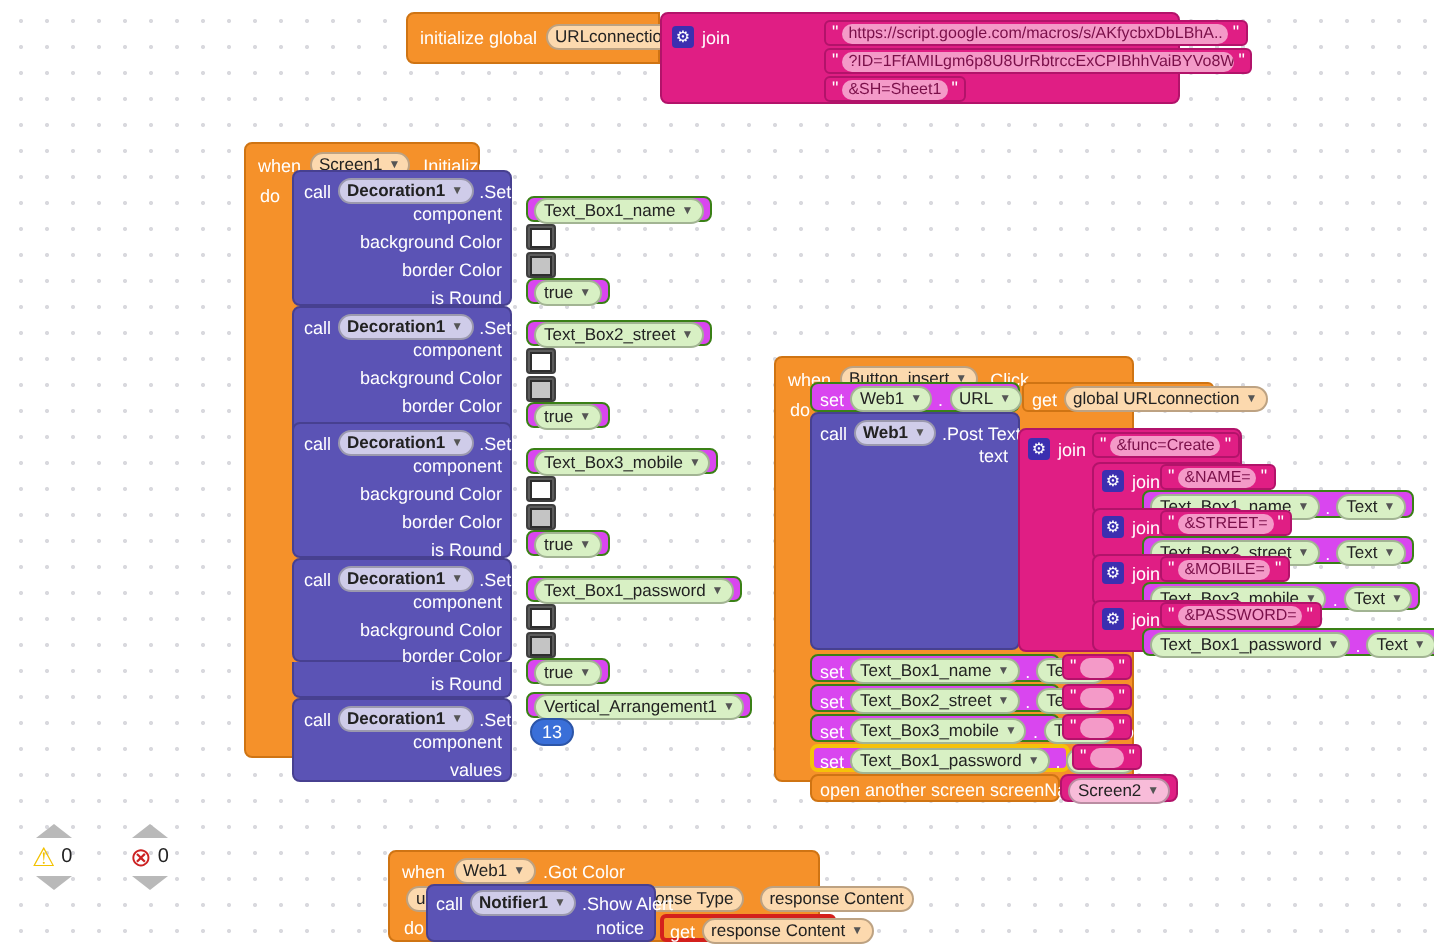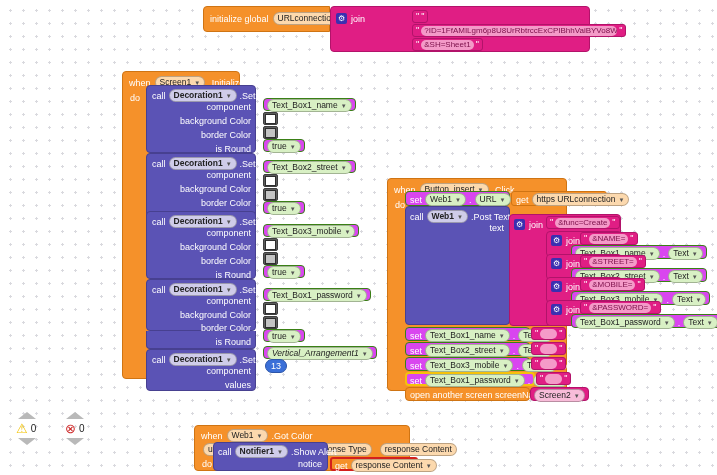--- a/index.html
+++ b/index.html
@@ -100,20 +100,21 @@
     </div>
   </div>
 
   <div class="blk magenta" style="left:330px;top:6px;width:260px;height:46px;">
     <div class="row" style="position:absolute;left:5px;top:6px;gap:4px;">
       <span class="gear">⚙</span>
       <span class="lbl">join</span>
     </div>
     <div class="strblk" style="position:absolute;left:81px;top:3px;">
       <span class="quote">"</span>
+      <span class="strval">https://script.google.com/macros/s/AKfycbxDbLBhA..</span>
       <span class="quote">"</span>
     </div>
     <div class="strblk" style="position:absolute;left:81px;top:17px;">
       <span class="quote">"</span>
       <span class="strval">?ID=1FfAMILgm6p8U8UrRbtrccExCPIBhhVaiBYVo8Wlusk*E</span>
       <span class="quote">"</span>
     </div>
     <div class="strblk" style="position:absolute;left:81px;top:31px;">
       <span class="quote">"</span>
       <span class="strval">&amp;SH=Sheet1</span>
@@ -273,21 +274,21 @@
       <span class="field on-purple">
         <span>Decoration1</span>
         <span class="caret">▼</span>
       </span>
       <span class="lbl">.Set Margin</span>
     </div>
     <span class="lbl" style="position:absolute;right:4px;top:16px;">component</span>
     <span class="lbl" style="position:absolute;right:4px;top:30px;">values</span>
   </div>
   <div class="blk green" style="left:263px;top:346px;height:13px;">
-    <span class="field on-green" style="margin:0 3px;font-style:italic;">
+    <span class="field on-green" style="margin:0 3px;">
       <span>Vertical_Arrangement1</span>
       <span class="caret">▼</span>
     </span>
   </div>
   <div class="blk" style="left:265px;top:359px;">
     <span class="numblk">13</span>
   </div>
 
   <div class="blk ctrl" style="left:387px;top:178px;width:180px;height:213px;">
     <div class="row" style="position:absolute;left:6px;top:4px;gap:4px;">
@@ -313,21 +314,21 @@
         <span>URL</span>
         <span class="caret">▼</span>
       </span>
       <span class="lbl">to</span>
     </div>
   </div>
   <div class="blk orange" style="left:511px;top:191px;width:96px;height:15px;">
     <div class="row" style="padding:1px 0 0 4px;gap:3px;">
       <span class="lbl">get</span>
       <span class="field on-orange">
-        <span>https URLconnection</span>
+        <span>global URLconnection</span>
         <span class="caret">▼</span>
       </span>
     </div>
   </div>
 
   <div class="blk purple" style="left:405px;top:206px;width:105px;height:119px;">
     <div class="row" style="position:absolute;left:4px;top:3px;gap:3px;">
       <span class="lbl">call</span>
       <span class="field on-purple">
         <span>Web1</span>

